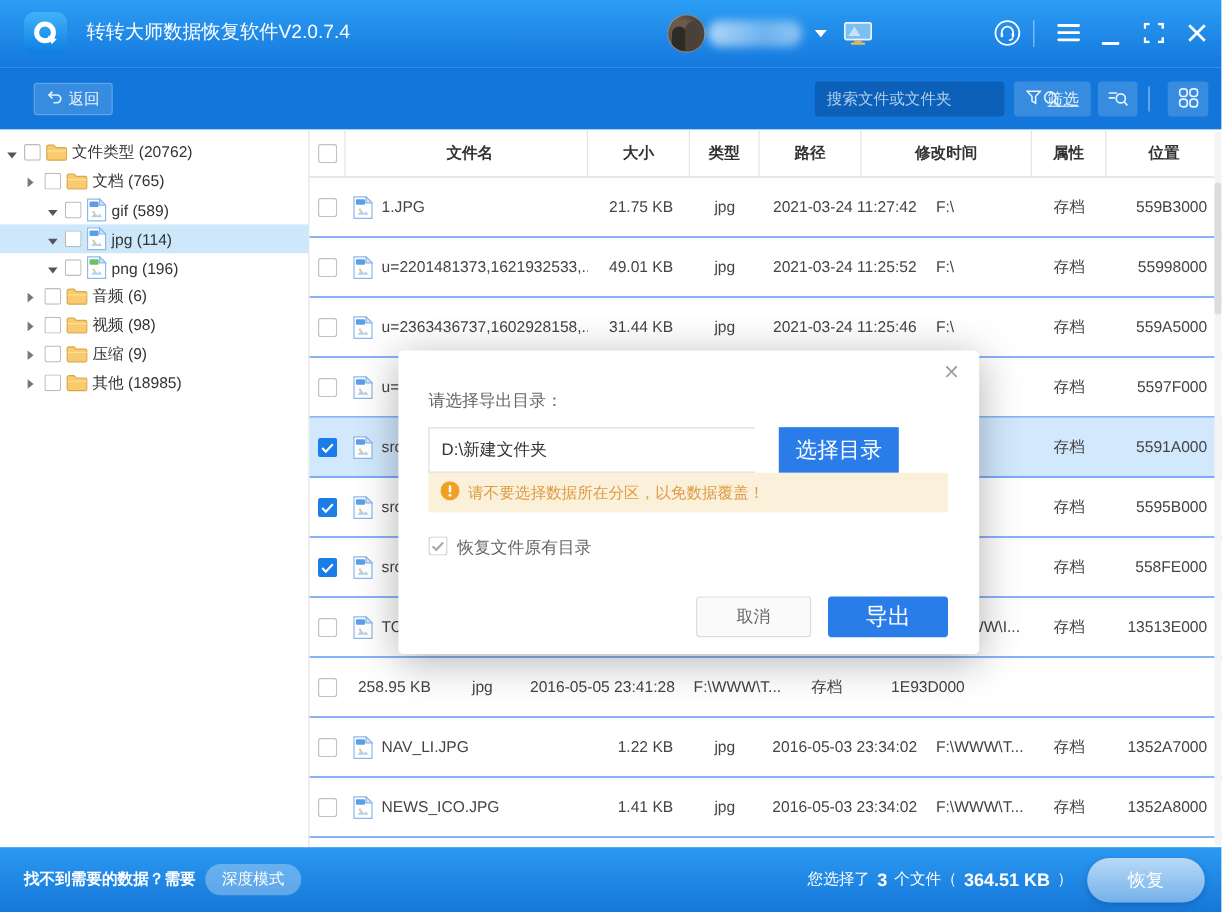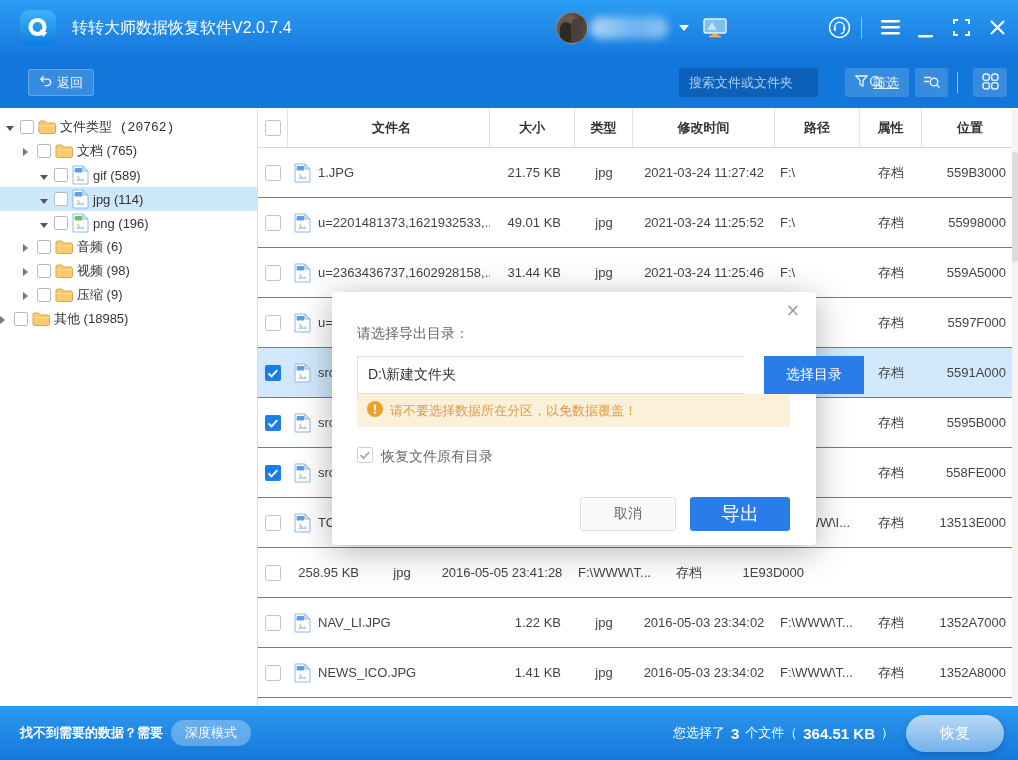--- a/index.html
+++ b/index.html
@@ -22,21 +22,21 @@
   .tb-ic { position:absolute; }
   .renew-btn { position:absolute; left:742px; top:15px; height:40px; padding:0 12px; border-radius:3px;
     background:linear-gradient(180deg,#f6cf9d,#eebd80); color:#7c4a1e; font-size:13px; line-height:25px; font-weight:bold;margin-top:44px; }
   .tb-sep { position:absolute; left:861px; top:17px; width:1px; height:22px; background:rgba(255,255,255,.5); }
 
   
   .toolbar { position:absolute; left:0; top:56px; width:1018px; height:52px; background:#1276da; }
   .back-btn { position:absolute; left:28px; top:13px; height:27px; padding:0 10px; border-radius:3px;
     background:rgba(255,255,255,.16); border:1px solid rgba(255,255,255,.22); color:#eaf4fd;
     display:flex; align-items:center; gap:5px; font-size:13px; }
-  .search-box { position:absolute; left:679px; top:12px; width:139px; height:29px; border-radius:3px;
+  .search-box { position:absolute; left:679px; top:12px; width:158px; height:29px; border-radius:3px;
     background:rgba(8,70,140,.45); display:flex; align-items:center; }
   .search-box input { flex:1; background:transparent; border:none; outline:none; color:#e8f3fd; font-size:13px; padding:0 4px 0 10px; }
   .search-box input::placeholder { color:#aecff0; }
   .search-box .mag { margin-right:8px; display:flex; }
   .tool-btn { position:absolute; top:12px; height:29px; border-radius:3px; background:rgba(255,255,255,.16);
     color:#eaf4fd; display:flex; align-items:center; justify-content:center; gap:5px; font-size:13px;text-decoration:underline; }
   .filter-btn { left:845px; width:64px; }
   .advsearch-btn { left:915px; width:33px; }
   .grid-btn { left:973px; width:34px; }
   .tool-sep { position:absolute; left:957px; top:16px; width:1px; height:21px; background:rgba(255,255,255,.55); }
@@ -85,24 +85,24 @@
   .foot-right b { font-size:15px; }
   .recover-pill { width:98px; height:37px; border-radius:19px; margin-left:6px;
     background:linear-gradient(180deg,#b9d9f6,#74b1ea); display:flex; align-items:center; justify-content:center;
     font-size:15px; color:#fff; box-shadow:0 2px 5px rgba(0,40,90,.25); }
 
   
   .dialog { position:absolute; left:332px; top:292px; width:484px; height:253px; background:#fff;
     border-radius:4px; box-shadow:0 6px 35px rgba(0,0,0,.3); }
   .dlg-close { position:absolute; right:16px; top:8px; font-size:17px; color:#999; line-height:20px; font-family:"DejaVu Sans",sans-serif; }
   .dlg-title { position:absolute; left:25px; top:33px; font-size:14px; color:#666; }
-  .dlg-input-row { position:absolute; left:25px; top:64px; width:507px; height:38px; display:flex;gap:20px; }
+  .dlg-input-row { position:absolute; left:25px; top:64px; width:392px; height:38px; display:flex;gap:20px; }
   .dlg-input { flex:1; border:1px solid #ddd; border-right:none; padding:0 10px; font-size:14px; color:#333; outline:none;
     font-family:"Liberation Sans","DejaVu Sans",sans-serif; }
-  .choose-btn { width:100px; background:#2a7de9; color:#fff; font-size:14px; display:flex; align-items:center; justify-content:center; }
+  .choose-btn { width:100px; background:#2a7de9; color:#fff; font-size:18px; display:flex; align-items:center; justify-content:center; }
   .dlg-warning { position:absolute; left:25px; top:102px; width:433px; height:33px; background:#fbf0da;
     display:flex; align-items:center; gap:7px; padding-left:10px; }
   .warn-text { color:#dd9c42; font-size:13px; }
   .dlg-check { position:absolute; left:25px; top:155px; display:flex; align-items:center; gap:8px; font-size:14px; color:#666; }
   .dlg-btns { position:absolute; left:0; top:205px; width:458px; display:flex; justify-content:flex-end; gap:14px; }
   .btn-cancel { width:96px; height:34px; background:#fafafa; border:1px solid #ddd; border-radius:3px;
     color:#666; font-size:14px; display:flex; align-items:center; justify-content:center; }
   .btn-export { width:100px; height:34px; background:#2a7de9; border-radius:3px; color:#fff; font-size:19px;
     display:flex; align-items:center; justify-content:center; }
 </style>
@@ -230,21 +230,21 @@
             <rect x="9.6" y="1" width="6.4" height="6.4" rx="2.6"></rect>
           <rect x="1" y="9.6" width="6.4" height="6.4" rx="2.6"></rect>
             <rect x="9.6" y="9.6" width="6.4" height="6.4" rx="2.6"></rect>
         </svg>
       </span>
     </div>
   </div>
 
   <aside class="sidebar">
     <div class="tree">
-        <div class="tree-row" style="padding-left: 6px; font-family: Liberation Mono, monospace;">
+        <div class="tree-row" style="padding-left: 6px;">
           <span class="arr "><span class="arr-down" style="display: inline-block;"></span></span>
           <span class="cb">
             <svg width="14" height="14" viewBox="0 0 14 14">
               <rect x="0.5" y="0.5" width="13" height="13" rx="1.5" fill="#fff" stroke="#bbb"></rect>
             </svg>
           </span>
           <span class="ti">
             <svg width="18" height="16" viewBox="0 0 18 16">
               <path d="M1 3.5C1 2.7 1.7 2 2.5 2h4.2L8.5 4H16c.8 0 1.5.7 1.5 1.5V13c0 .8-.7 1.5-1.5 1.5H2.5C1.7 14.5 1 13.8 1 13z" fill="#f9cb6e" stroke="#d9a64a"></path>
               <path d="M1.2 6.2h16v1h-16z" fill="#fde3a4" opacity="0.8"></path>
@@ -359,21 +359,21 @@
             </svg>
           </span>
           <span class="ti">
             <svg width="18" height="16" viewBox="0 0 18 16">
               <path d="M1 3.5C1 2.7 1.7 2 2.5 2h4.2L8.5 4H16c.8 0 1.5.7 1.5 1.5V13c0 .8-.7 1.5-1.5 1.5H2.5C1.7 14.5 1 13.8 1 13z" fill="#f9cb6e" stroke="#d9a64a"></path>
               <path d="M1.2 6.2h16v1h-16z" fill="#fde3a4" opacity="0.8"></path>
             </svg>
           </span>
           <span class="tree-label">压缩 (9)</span>
         </div>
-        <div class="tree-row" style="">
+        <div class="tree-row" style="padding-left: 23px;">
           <span class="arr "><span class="arr-right" style="display: inline-block;"></span></span>
           <span class="cb">
             <svg width="14" height="14" viewBox="0 0 14 14">
               <rect x="0.5" y="0.5" width="13" height="13" rx="1.5" fill="#fff" stroke="#bbb"></rect>
             </svg>
           </span>
           <span class="ti">
             <svg width="18" height="16" viewBox="0 0 18 16">
               <path d="M1 3.5C1 2.7 1.7 2 2.5 2h4.2L8.5 4H16c.8 0 1.5.7 1.5 1.5V13c0 .8-.7 1.5-1.5 1.5H2.5C1.7 14.5 1 13.8 1 13z" fill="#f9cb6e" stroke="#d9a64a"></path>
               <path d="M1.2 6.2h16v1h-16z" fill="#fde3a4" opacity="0.8"></path>
@@ -387,22 +387,22 @@
   <main class="main">
     <div class="thead">
       <div class="th c0">
         <svg width="16" height="16" viewBox="0 0 16 16">
             <rect x="0.5" y="0.5" width="15" height="15" rx="2" fill="#fff" stroke="#c2c2c2"></rect>
           </svg>
       </div>
       <div class="th c1" style="justify-content:center;">文件名</div>
       <div class="th c2" style="justify-content:center;text-align:center;padding:0;">大小</div>
       <div class="th c3">类型</div>
+      <div class="th c5" style="justify-content:center;padding:0;">路径</div>
       <div class="th c4">修改时间</div>
-      <div class="th c5" style="justify-content:center;padding:0;">路径</div>
       <div class="th c6">属性</div>
       <div class="th c7" style="justify-content:center;text-align:center;padding:0;">位置</div>
     </div>
     <div class="tbody">
         <div class="tr">
           <div class="td c0">
             <svg width="16" height="16" viewBox="0 0 16 16">
               <rect x="0.5" y="0.5" width="15" height="15" rx="2" fill="#fff" stroke="#c2c2c2"></rect>
             </svg>
           </div>

